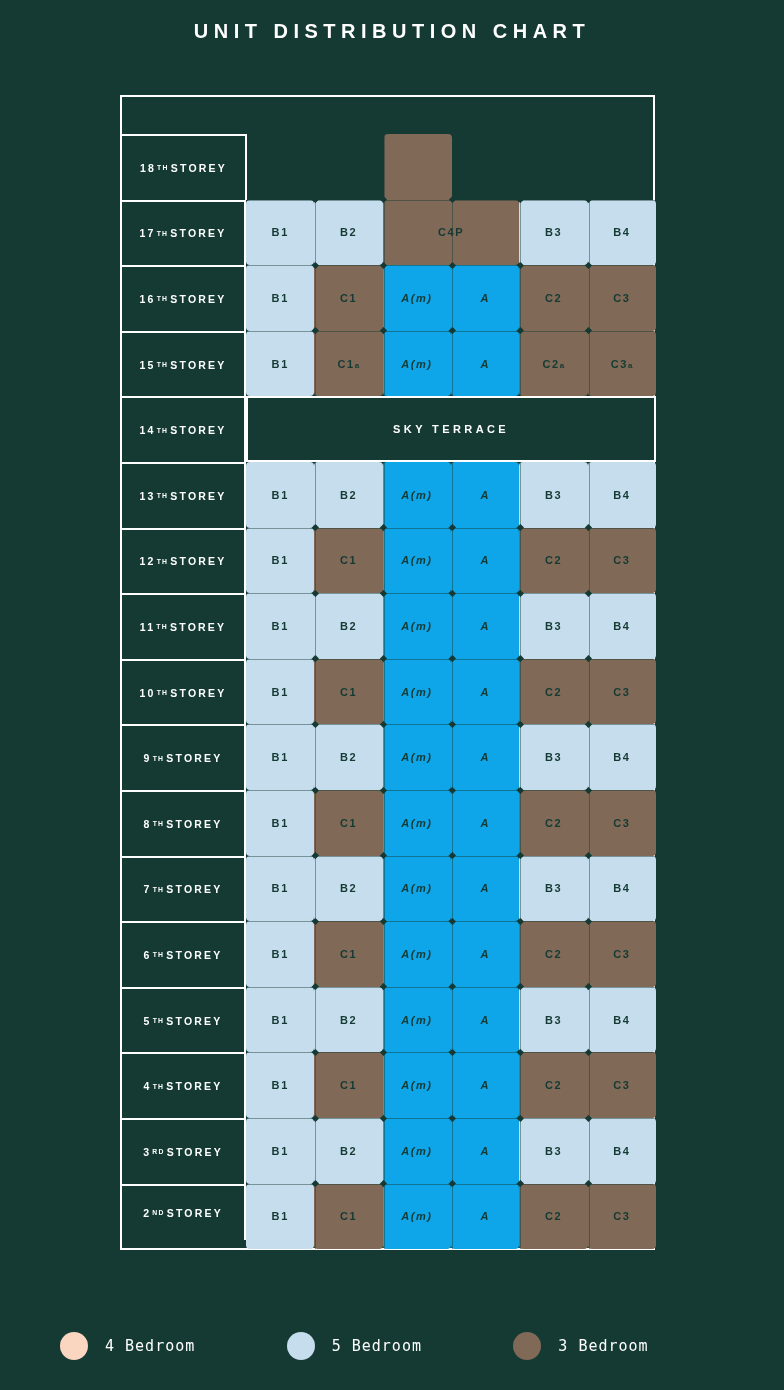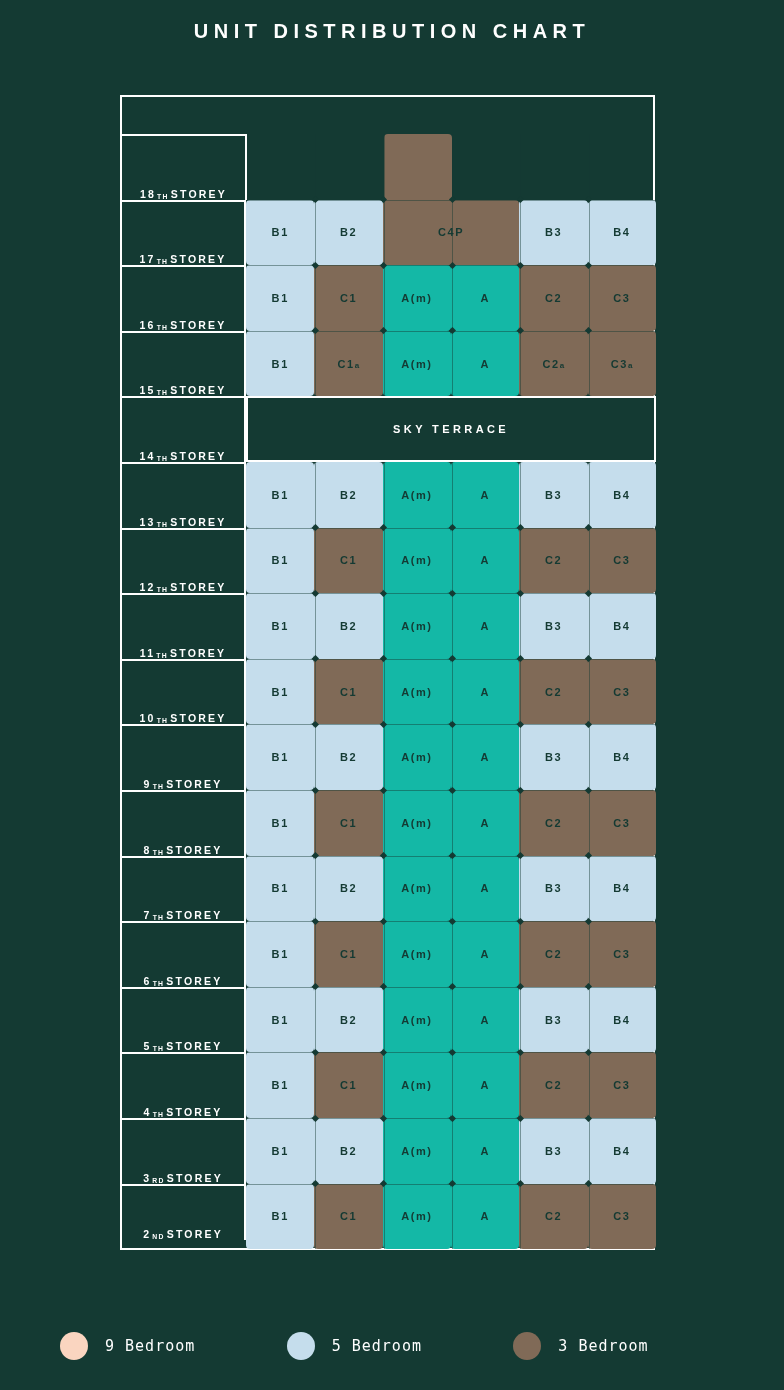--- a/index.html
+++ b/index.html
@@ -58,21 +58,21 @@
     display:flex;
     box-sizing:border-box;
   }
   .lbl{
     box-sizing:border-box;
     width:125px;
     border-right:2px solid #FFFFFF;
     border-top:2px solid #FFFFFF;
     color:#FFFFFF;
     font-size:10.5px;font-weight:bold;letter-spacing:2.2px;
-    display:flex;align-items:flex-end;justify-content:center;
+    display:flex;align-items:center;justify-content:center;
     white-space:nowrap;
   }
   .lbl sup{
     font-size:6.8px;
     letter-spacing:1.3px;
     vertical-align:super;
     margin-left:1px;margin-right:2px;
   }
   .cellzone{
     position:relative;
@@ -88,21 +88,21 @@
     display:flex;align-items:center;justify-content:center;
     font-size:11px;font-weight:bold;letter-spacing:1.6px;
     color:#143A33;
   }
   .unit sub{
     font-size:8px;
     letter-spacing:0.5px;
     vertical-align:baseline;
     position:relative;top:2px;
   }
-  .c-1bed{background:#14b8a6;}
+  .c-1bed{background:#0ea5e9;font-style:italic;}
   .c-2bed{background:#C5DDEC;}
   .c-3bed{background:#806A57;}
 
   
   .hairline-v{
     position:absolute;
     width:1px;
     background:rgba(20,58,51,.45);
   }
   .hairline-h{
@@ -497,21 +497,21 @@
       <div class="nub" style="left: 259.167px; top: 1084.1px;"></div>
       <div class="nub" style="left: 327.5px; top: 1084.1px;"></div>
       <div class="nub" style="left: 395.833px; top: 1084.1px;"></div>
       <div class="nub" style="left: 464.167px; top: 1084.1px;"></div>
     </div>
 </div>
 
 <div id="legend">
     <div class="legend-item">
       <div class="swatch" style="background: rgb(250, 213, 192);"></div>
-      <div class="legend-label">9 Bedroom</div>
+      <div class="legend-label">4 Bedroom</div>
     </div>
     <div class="legend-item">
       <div class="swatch" style="background: rgb(197, 221, 236);"></div>
       <div class="legend-label">5 Bedroom</div>
     </div>
     <div class="legend-item">
       <div class="swatch" style="background: rgb(128, 106, 87);"></div>
       <div class="legend-label">3 Bedroom</div>
     </div>
   </div>

